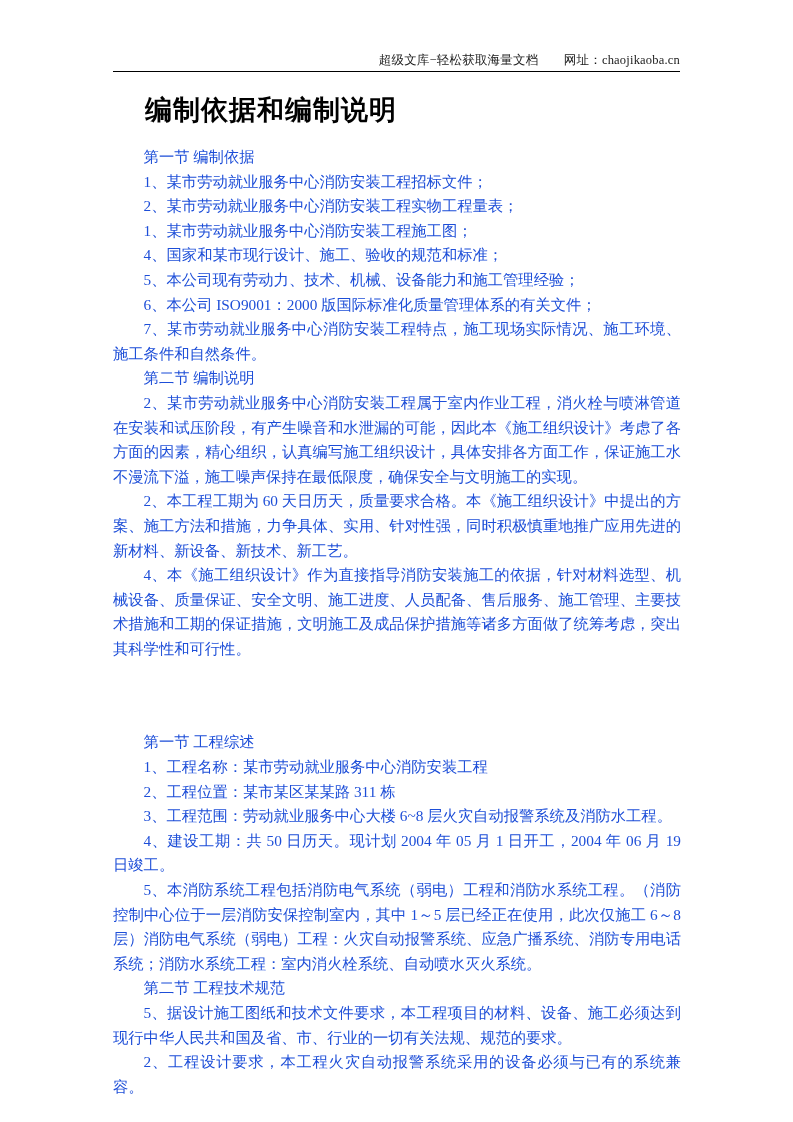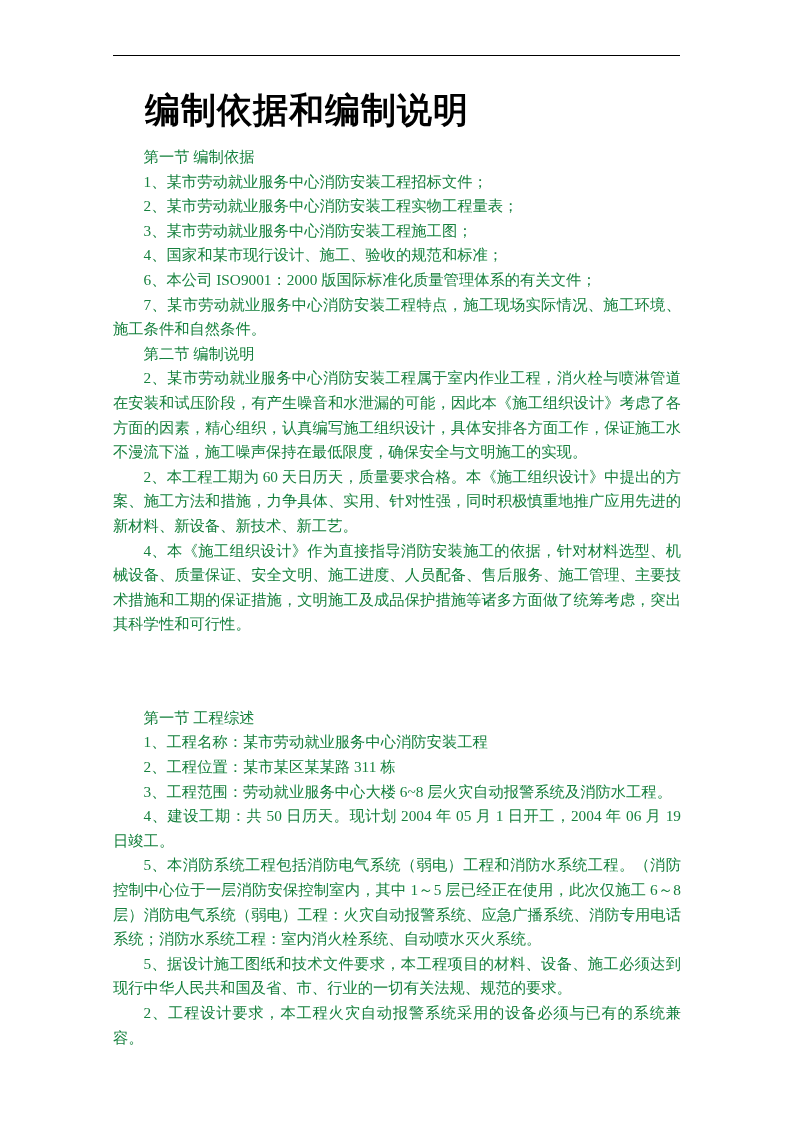--- a/index.html
+++ b/index.html
@@ -48,77 +48,80 @@
     position: absolute;
     left: 113px;
     top: 88px;
     width: 568px;
   }
   h1.doc-title {
     margin: 0;
     padding: 0;
     font-family: "DejaVu Sans", "Liberation Sans", sans-serif;
     font-weight: 700;
-    font-size: 35px;
+    font-size: 27px;
     line-height: 44px;
     letter-spacing: 1px;
     text-indent: 32px;
     color: #000;
   }
   h1.doc-title.light {
     font-weight: 400;
     letter-spacing: 0.5px;
   }
   p.para {
     margin: 0;
     padding: 0;
     font-size: 15.3px;
     line-height: 24.6px;
     text-align: justify;
     text-justify: inter-ideograph;
     text-indent: 2em;
-    color: #15803d;
+    color: #1d4ed8;
     word-break: break-all;
   }
   .gap-after-title { height: 13px; }
   .gap-section { height: 56px; }
 </style>
 </head>
 <body>
 
 <div class="page">
 
   <div class="page-header">
+    <div class="header-text">超级文库−轻松获取海量文档　　网址：chaojikaoba.cn</div>
     <hr class="header-rule">
   </div>
 
   <div class="content">
 
     <h1 class="doc-title">编制依据和编制说明</h1>
     <div class="gap-after-title"></div>
 
     <p class="para">第一节  编制依据</p>
     <p class="para">1、某市劳动就业服务中心消防安装工程招标文件；</p>
     <p class="para">2、某市劳动就业服务中心消防安装工程实物工程量表；</p>
-    <p class="para">3、某市劳动就业服务中心消防安装工程施工图；</p>
+    <p class="para">1、某市劳动就业服务中心消防安装工程施工图；</p>
     <p class="para">4、国家和某市现行设计、施工、验收的规范和标准；</p>
+    <p class="para">5、本公司现有劳动力、技术、机械、设备能力和施工管理经验；</p>
     <p class="para">6、本公司 ISO9001：2000 版国际标准化质量管理体系的有关文件；</p>
     <p class="para">7、某市劳动就业服务中心消防安装工程特点，施工现场实际情况、施工环境、施工条件和自然条件。</p>
     <p class="para">第二节  编制说明</p>
     <p class="para">2、某市劳动就业服务中心消防安装工程属于室内作业工程，消火栓与喷淋管道在安装和试压阶段，有产生噪音和水泄漏的可能，因此本《施工组织设计》考虑了各方面的因素，精心组织，认真编写施工组织设计，具体安排各方面工作，保证施工水不漫流下溢，施工噪声保持在最低限度，确保安全与文明施工的实现。</p>
     <p class="para">2、本工程工期为 60 天日历天，质量要求合格。本《施工组织设计》中提出的方案、施工方法和措施，力争具体、实用、针对性强，同时积极慎重地推广应用先进的新材料、新设备、新技术、新工艺。</p>
     <p class="para">4、本《施工组织设计》作为直接指导消防安装施工的依据，针对材料选型、机械设备、质量保证、安全文明、施工进度、人员配备、售后服务、施工管理、主要技术措施和工期的保证措施，文明施工及成品保护措施等诸多方面做了统筹考虑，突出其科学性和可行性。</p>
 
     <div class="gap-section"></div>
 
     <div class="gap-after-title"></div>
 
     <p class="para">第一节  工程综述</p>
     <p class="para">1、工程名称：某市劳动就业服务中心消防安装工程</p>
     <p class="para">2、工程位置：某市某区某某路 311 栋</p>
     <p class="para">3、工程范围：劳动就业服务中心大楼 6~8 层火灾自动报警系统及消防水工程。</p>
     <p class="para">4、建设工期：共 50 日历天。现计划 2004 年 05 月 1 日开工，2004 年 06 月 19 日竣工。</p>
     <p class="para">5、本消防系统工程包括消防电气系统（弱电）工程和消防水系统工程。（消防控制中心位于一层消防安保控制室内，其中 1～5 层已经正在使用，此次仅施工 6～8 层）消防电气系统（弱电）工程：火灾自动报警系统、应急广播系统、消防专用电话系统；消防水系统工程：室内消火栓系统、自动喷水灭火系统。</p>
+    <p class="para">第二节  工程技术规范</p>
     <p class="para">5、据设计施工图纸和技术文件要求，本工程项目的材料、设备、施工必须达到现行中华人民共和国及省、市、行业的一切有关法规、规范的要求。</p>
     <p class="para">2、工程设计要求，本工程火灾自动报警系统采用的设备必须与已有的系统兼容。</p>
 
   </div>
 </div>
 
 </body></html>

